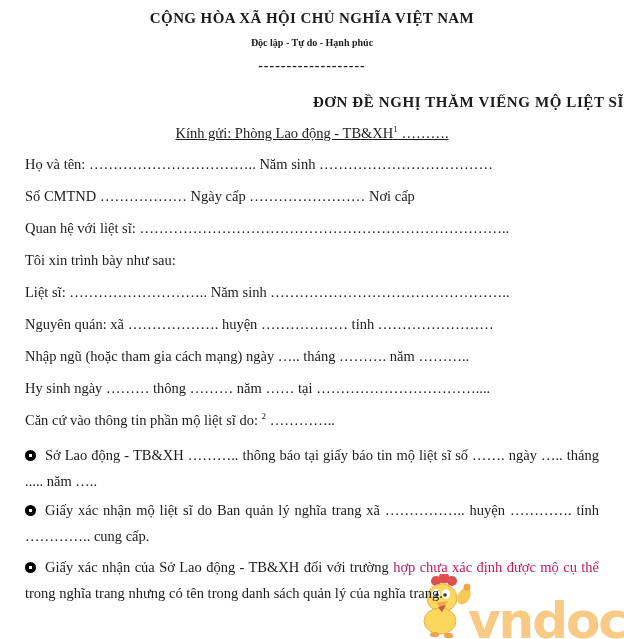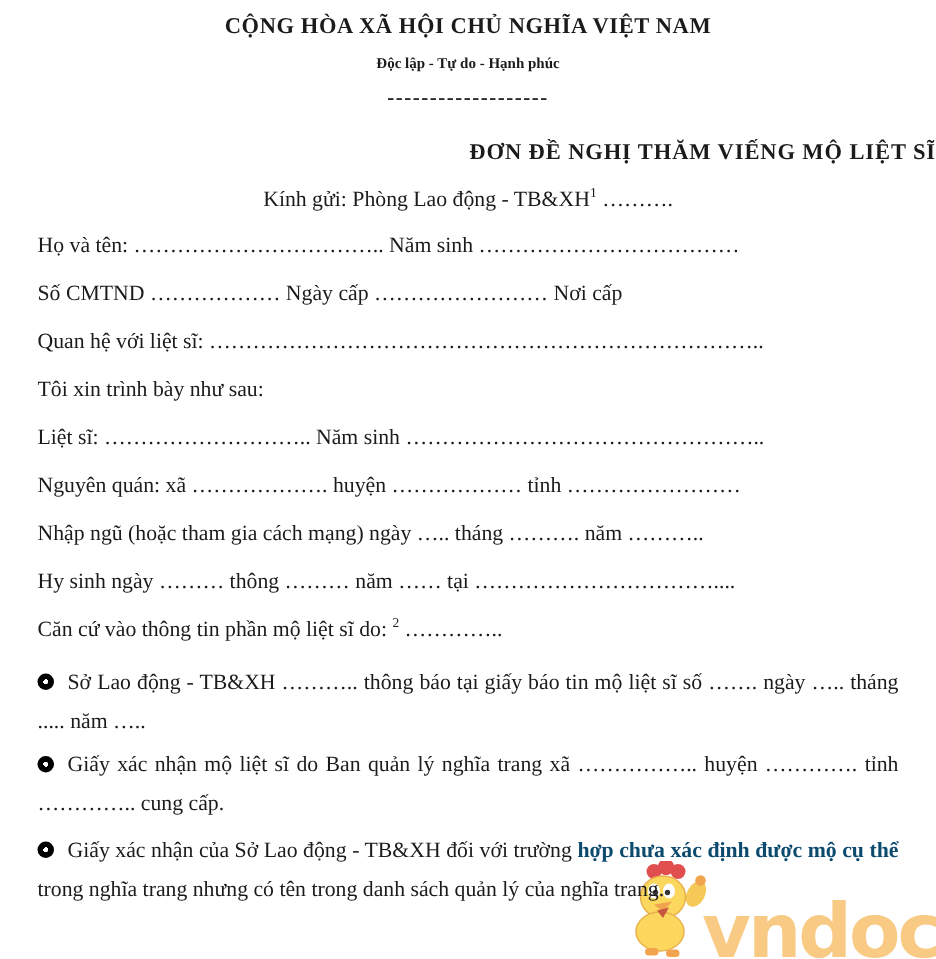--- a/index.html
+++ b/index.html
@@ -43,20 +43,21 @@
     font-weight: bold;
     line-height: 28px;
     margin-top: 12px;
     letter-spacing: 0.6px;
     text-align: right;
   }
   .addressee {
     font-size: 14.5px;
     line-height: 30px;
     margin-top: 2px;
+    text-decoration: underline;
   }
   .line {
     font-size: 14.5px;
     line-height: 32px;
     height: 32px;
     margin: 0 25px;
     white-space: nowrap;
     overflow: hidden;
   }
   sup {
@@ -74,21 +75,21 @@
   .bullet-p.mt5 { margin-top: 5px; }
   .fisheye {
     display: inline-block;
     width: 11px;
     height: 11px;
     border-radius: 50%;
     background: radial-gradient(circle at 50% 50%, #ffffff 0 1.6px, #000000 1.7px 100%);
     margin-right: 9px;
     vertical-align: -1px;
   }
-  .muted { color: #0c4a6e; font-weight: bold; }
+  .muted { color: #be185d; }
   
   .watermark {
     position: absolute;
     z-index: 0;
     left: 16px; top: 0; width: 100%; height: 100%;
     pointer-events: none;
     padding-left: 28px;
   }
   .wm-brand {
     position: absolute;

